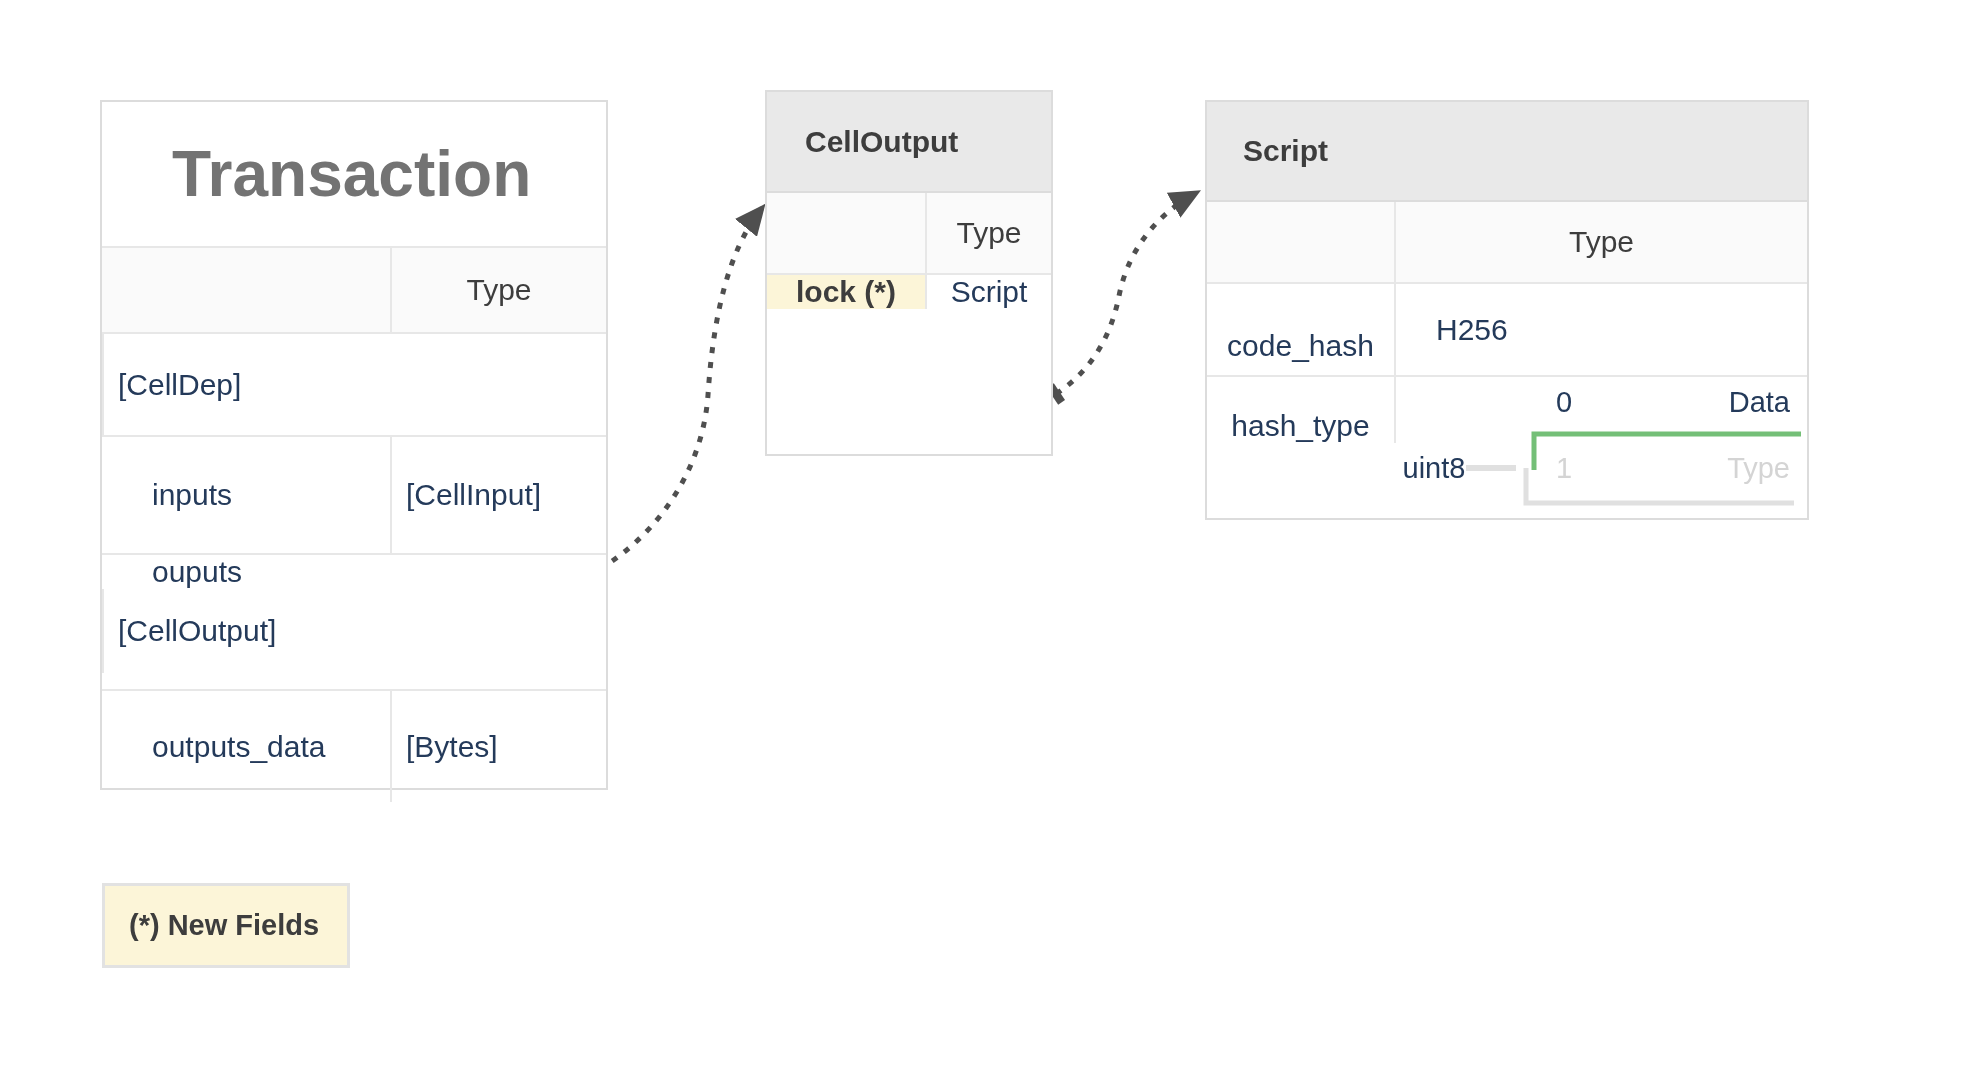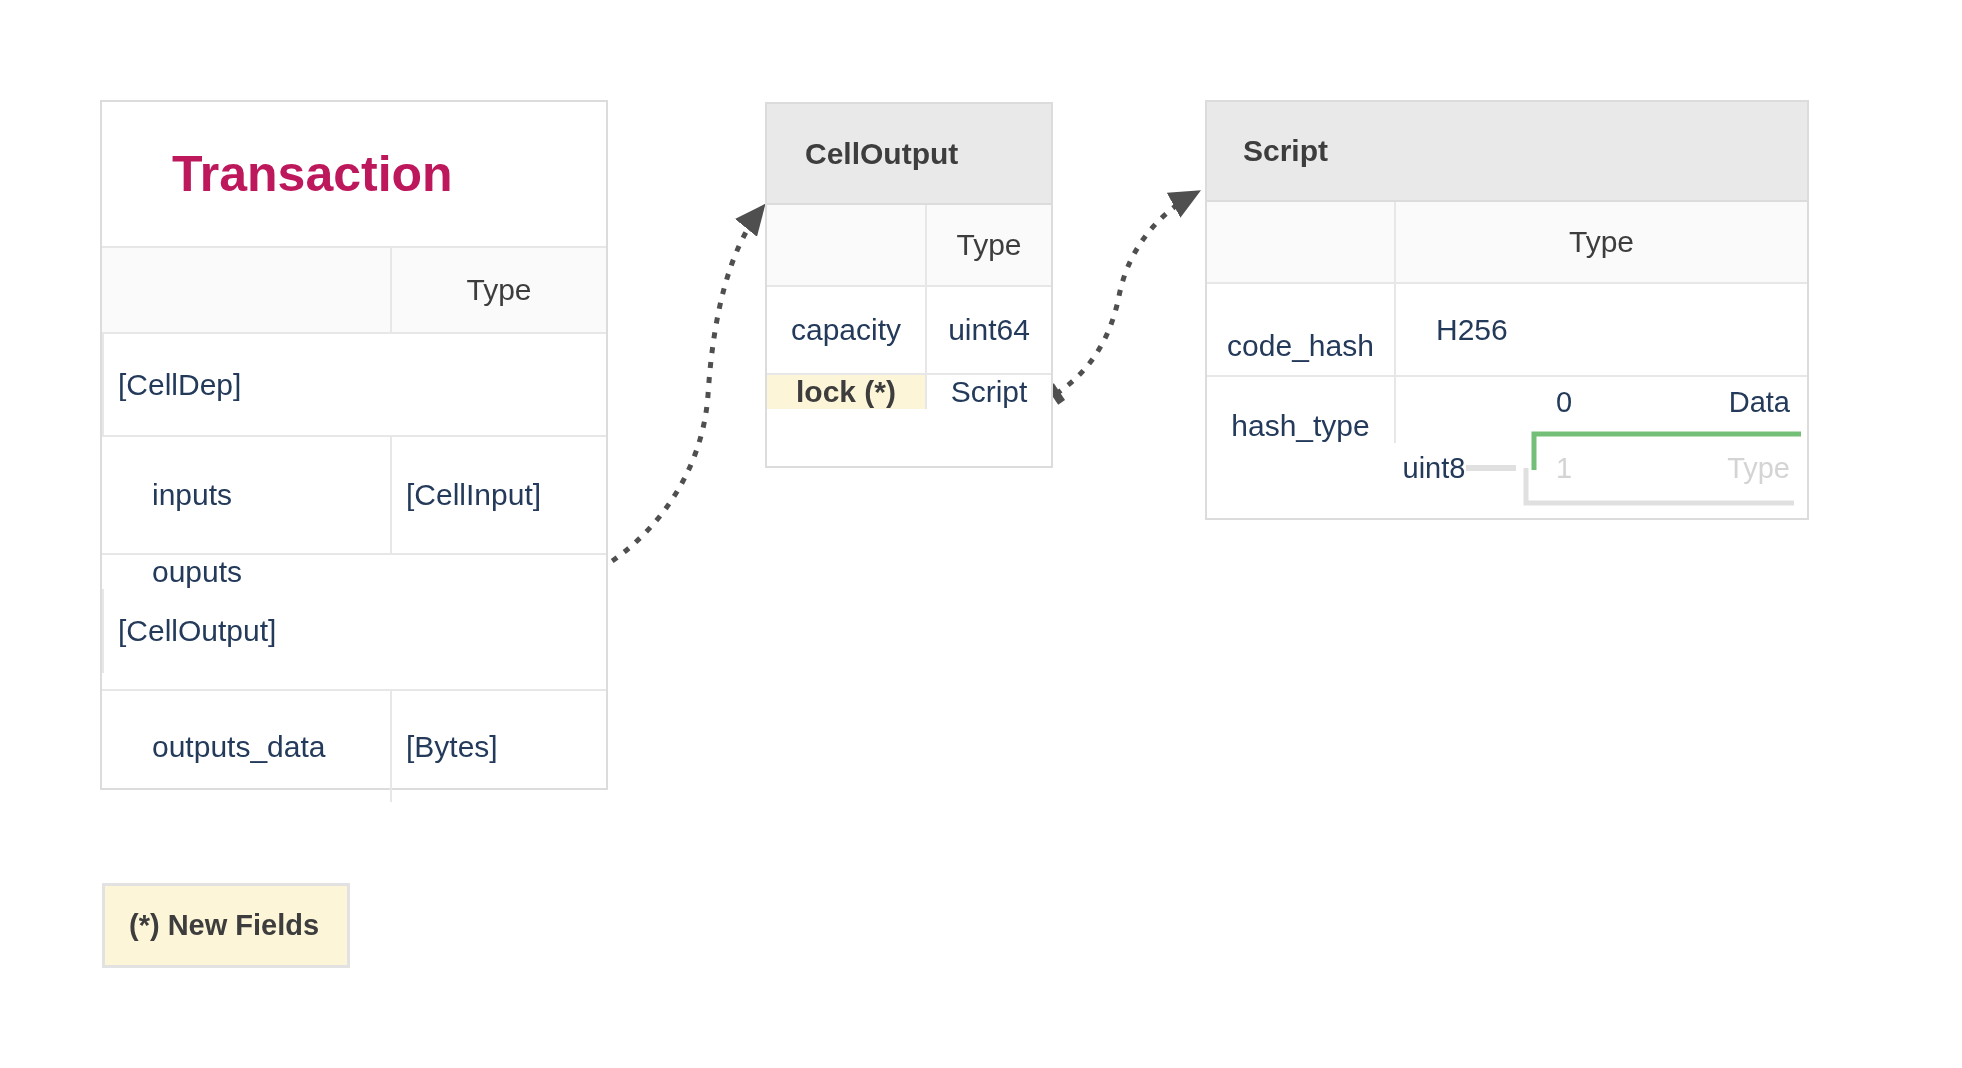--- a/index.html
+++ b/index.html
@@ -20,31 +20,31 @@
   .cell.c2{border-left:2px solid #e7e7e7;}
   .typehead{background:#fafafa;color:#3d3d3d;}
   .center{justify-content:center;text-align:center;}
   .navy{color:#243a5a;}
   .hl{background:#fcf5d8;font-weight:bold;color:#3d3d3d;}
 
   
   .tx{left:100px;top:100px;width:508px;height:690px;}
   .tx-title{
     height:146px;display:flex;align-items:center;padding-left:70px;
-    font-size:50px;font-weight:bold;color:#be185d;box-sizing:border-box;
+    font-size:64px;font-weight:bold;color:#737373;box-sizing:border-box;
     border-bottom:2px solid #e7e7e7;
   }
   .tx .c1{width:288px;padding-left:50px;}
   .tx .c2{flex:1;padding-left:14px;}
   .tx .typehead .c1{padding-left:0;}
   .tx .typehead{height:84px;}
   .tx .r1{height:103px;} .tx .r2{height:118px;} .tx .r3{height:120px;flex-direction:column;} .tx .r4{height:113px;margin-top:16px;}
 
   
-  .co{left:765px;top:102px;width:288px;height:366px;}
+  .co{left:765px;top:90px;width:288px;height:366px;}
   .co .hdrbar{height:101px;padding-left:38px;}
   .co .c1{width:158px;}
   .co .c2{flex:1;}
   .co .typehead{height:80px;}
   .co .r1{height:88px;} .co .r2{flex:1;justify-content:flex-end;}
 
   
   .sc{left:1205px;top:100px;width:604px;height:420px;}
   .sc .hdrbar{height:100px;padding-left:36px;}
   .sc .c1{width:187px;margin-top:32px;}
@@ -114,24 +114,20 @@
       <div class="cell c2 navy">[Bytes]</div>
     </div>
   </div>
 
   <div class="tbl co">
     <div class="hdrbar">CellOutput</div>
     <div class="row typehead">
       <div class="cell c1"></div>
       <div class="cell c2 center">Type</div>
     </div>
-    <div class="row r1">
-      <div class="cell c1 center navy">capacity</div>
-      <div class="cell c2 center navy">uint64</div>
-    </div>
     <div class="row r2">
       <div class="cell c1 center hl">lock (*)</div>
       <div class="cell c2 center navy">Script</div>
     </div>
   </div>
 
   <div class="tbl sc">
     <div class="hdrbar">Script</div>
     <div class="row typehead">
       <div class="cell c1"></div>

